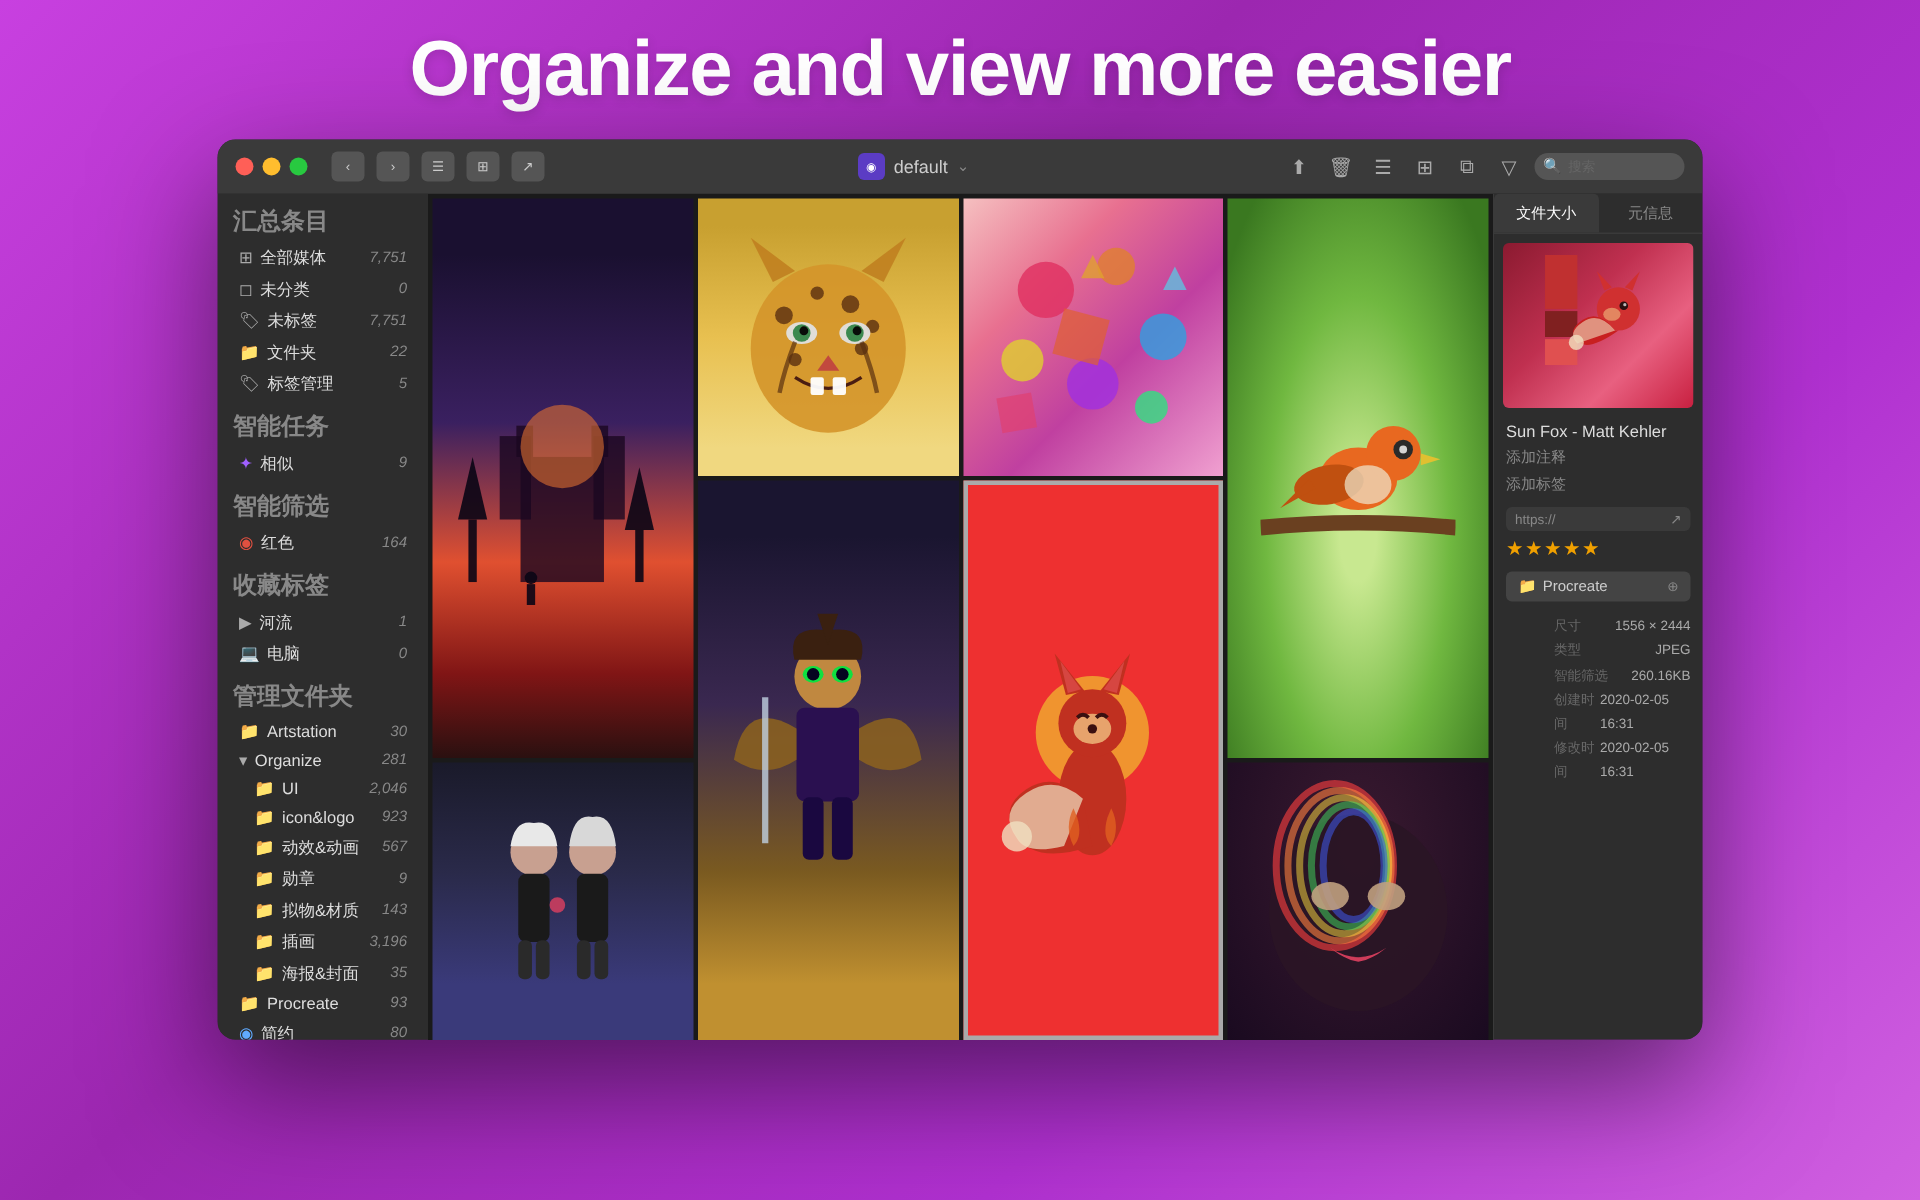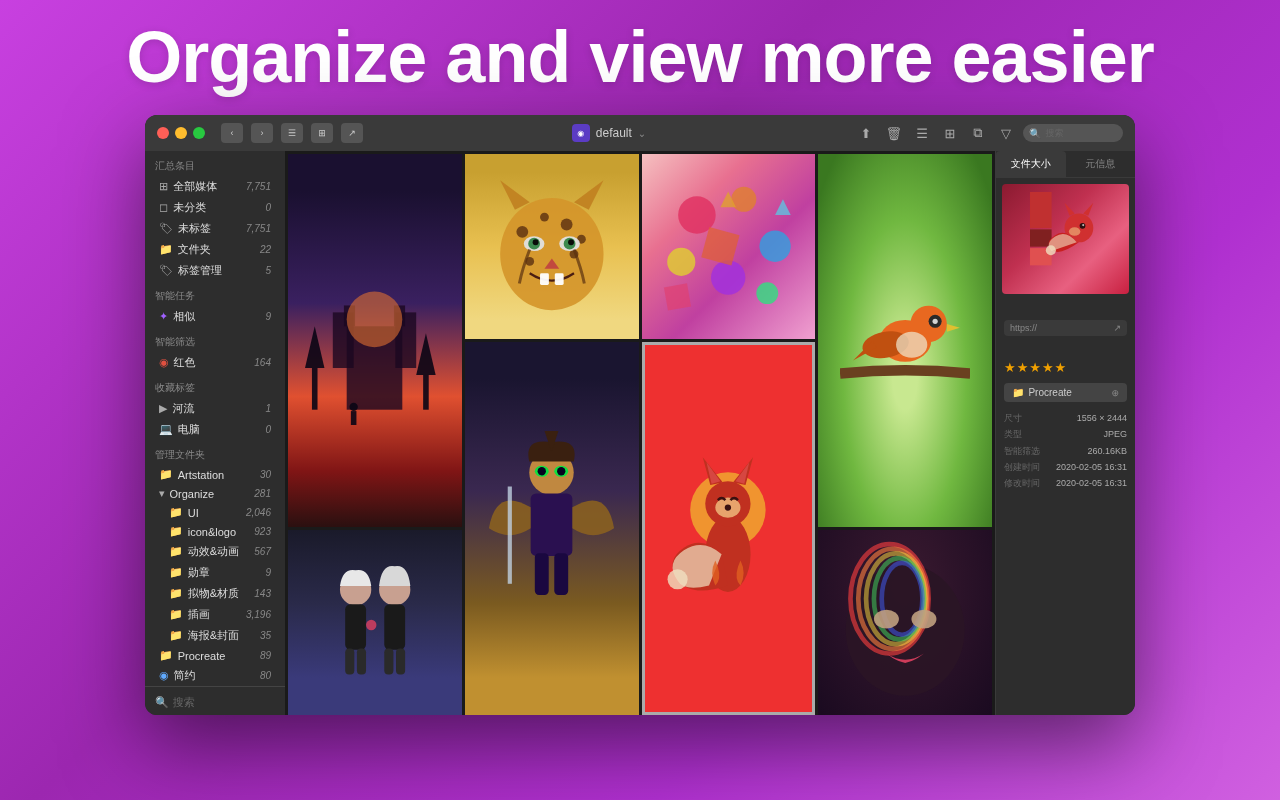--- a/index.html
+++ b/index.html
@@ -9,21 +9,21 @@
       background: linear-gradient(135deg, #c840e0 0%, #9c27b0 40%, #b030d0 70%, #d060e0 100%);
       display: flex;
       flex-direction: column;
       align-items: center;
       justify-content: flex-start;
       font-family: -apple-system, BlinkMacSystemFont, 'Helvetica Neue', sans-serif;
       overflow: hidden;
     }
     .headline {
       color: white;
-      font-size: 72px;
+      font-size: 52px;
       font-weight: 700;
       text-align: center;
       margin-top: 18px;
       margin-bottom: 18px;
       letter-spacing: -1px;
       text-shadow: 0 2px 8px rgba(0,0,0,0.15);
       line-height: 1.1;
     }
     .app-window {
       width: 990px;
@@ -114,23 +114,23 @@
       background: #2d2d2d;
       display: flex;
       flex-direction: column;
       flex-shrink: 0;
       font-size: 11px;
       color: #ccc;
       overflow-y: auto;
     }
     .sidebar-section-label {
       color: #888;
-      font-size: 10px;
+      font-size: 16px;
       padding: 8px 10px 3px 10px;
-      font-weight: 400;
+      font-weight: 700;
     }
     .sidebar-item {
       display: flex;
       align-items: center;
       padding: 3px 10px;
       cursor: pointer;
       gap: 5px;
       border-radius: 4px;
       margin: 0 4px;
     }
@@ -234,21 +234,21 @@
       color: #888;
       font-size: 10px;
       margin-bottom: 4px;
     }
     .panel-url {
       background: #3a3a3a;
       border-radius: 4px;
       padding: 3px 6px;
       font-size: 9px;
       color: #888;
-      margin: 20px 8px;
+      margin: 0 8px;
       display: flex;
       align-items: center;
       justify-content: space-between;
     }
     .panel-stars {
       padding: 4px 8px;
       color: #f0a000;
       font-size: 13px;
       letter-spacing: 1px;
     }
@@ -262,20 +262,21 @@
       cursor: pointer;
       display: flex;
       align-items: center;
       gap: 4px;
     }
     .panel-meta {
       padding: 4px 8px;
       font-size: 9px;
       color: #888;
       line-height: 1.8;
+      margin-left: 32px;
     }
     .panel-meta-row {
       display: flex;
       justify-content: space-between;
     }
     .panel-meta-label { color: #666; }
     .panel-meta-value { color: #aaa; }
 
     
     .artwork-overlay {
@@ -456,21 +457,21 @@
         <span class="sidebar-item-count">3,196</span>
       </div>
       <div class="sidebar-item sidebar-indent">
         <span class="sidebar-item-icon">📁</span>
         <span class="sidebar-item-label">海报&amp;封面</span>
         <span class="sidebar-item-count">35</span>
       </div>
       <div class="sidebar-item">
         <span class="sidebar-item-icon">📁</span>
         <span class="sidebar-item-label">Procreate</span>
-        <span class="sidebar-item-count">89</span>
+        <span class="sidebar-item-count">93</span>
       </div>
       <div class="sidebar-item">
         <span class="sidebar-item-icon" style="color:#60aaff;">◉</span>
         <span class="sidebar-item-label">简约</span>
         <span class="sidebar-item-count">80</span>
       </div>
 
       <div class="sidebar-bottom">
         <span class="sidebar-search-icon">🔍</span>
         <span class="sidebar-search-text">搜索</span>
@@ -794,20 +795,25 @@
 
             <circle cx="29" cy="81" r="7" fill="#f0e0c0" opacity="0.8"></circle>
 
             <circle cx="73" cy="47" r="4" fill="#2a1010"></circle>
             <circle cx="74" cy="46" r="1.5" fill="white" opacity="0.7"></circle>
 
             <ellipse cx="62" cy="55" rx="8" ry="6" fill="#f0c080" opacity="0.6"></ellipse>
           </svg>
         </div>
       </div>
+      <div class="panel-info-block">
+        <div class="panel-title">Sun Fox - Matt Kehler</div>
+        <div class="panel-add-note">添加注释</div>
+        <div class="panel-add-tag">添加标签</div>
+      </div>
       <div class="panel-url">
         <span>https://</span>
         <span style="font-size:9px;">↗</span>
       </div>
       <div class="panel-stars">★★★★★</div>
       <div class="panel-tag-btn">
         <span>📁</span>
         <span>Procreate</span>
         <span style="margin-left:auto;color:#888;font-size:9px;">⊕</span>
       </div>

